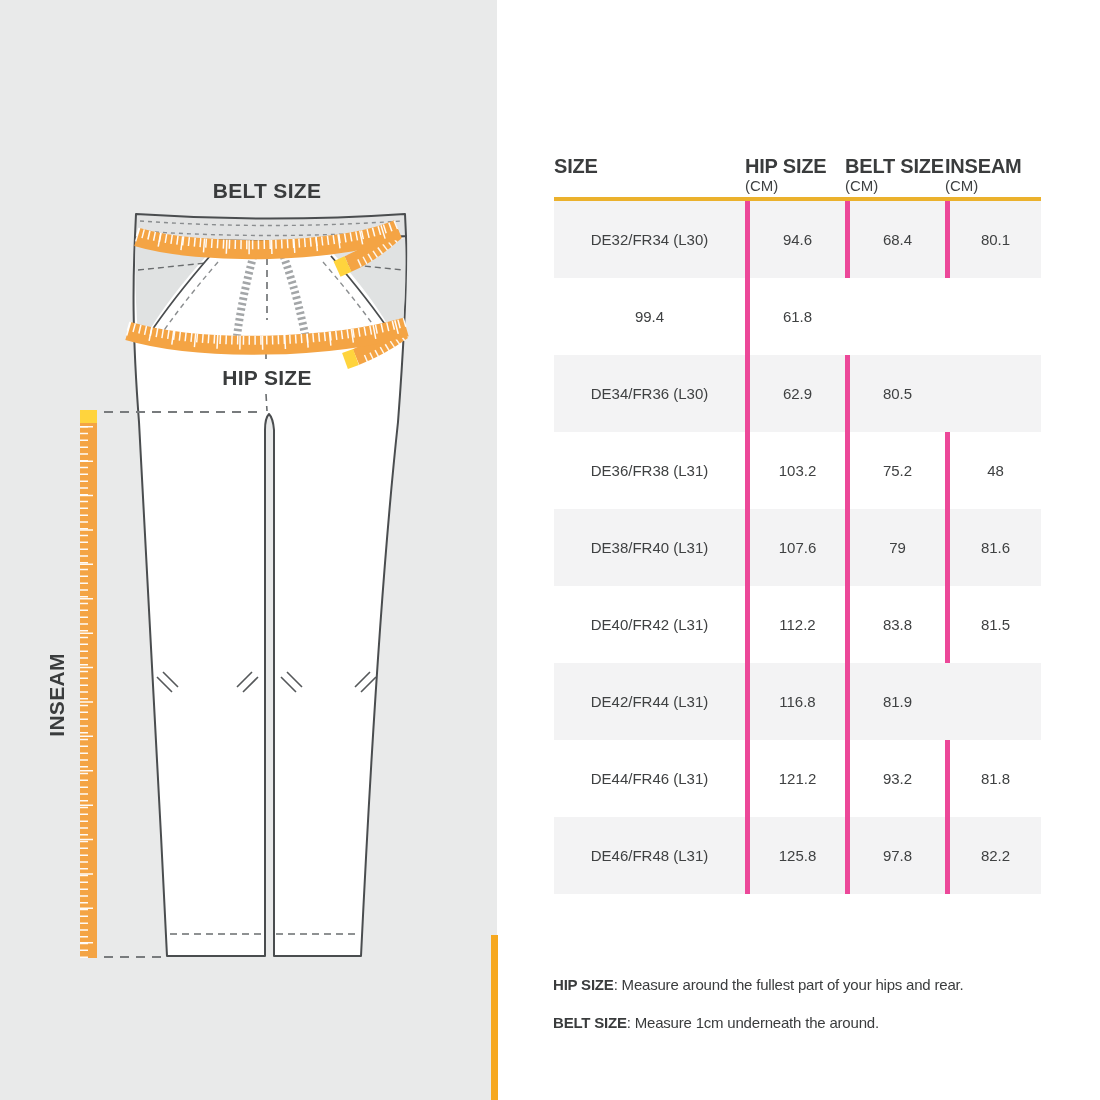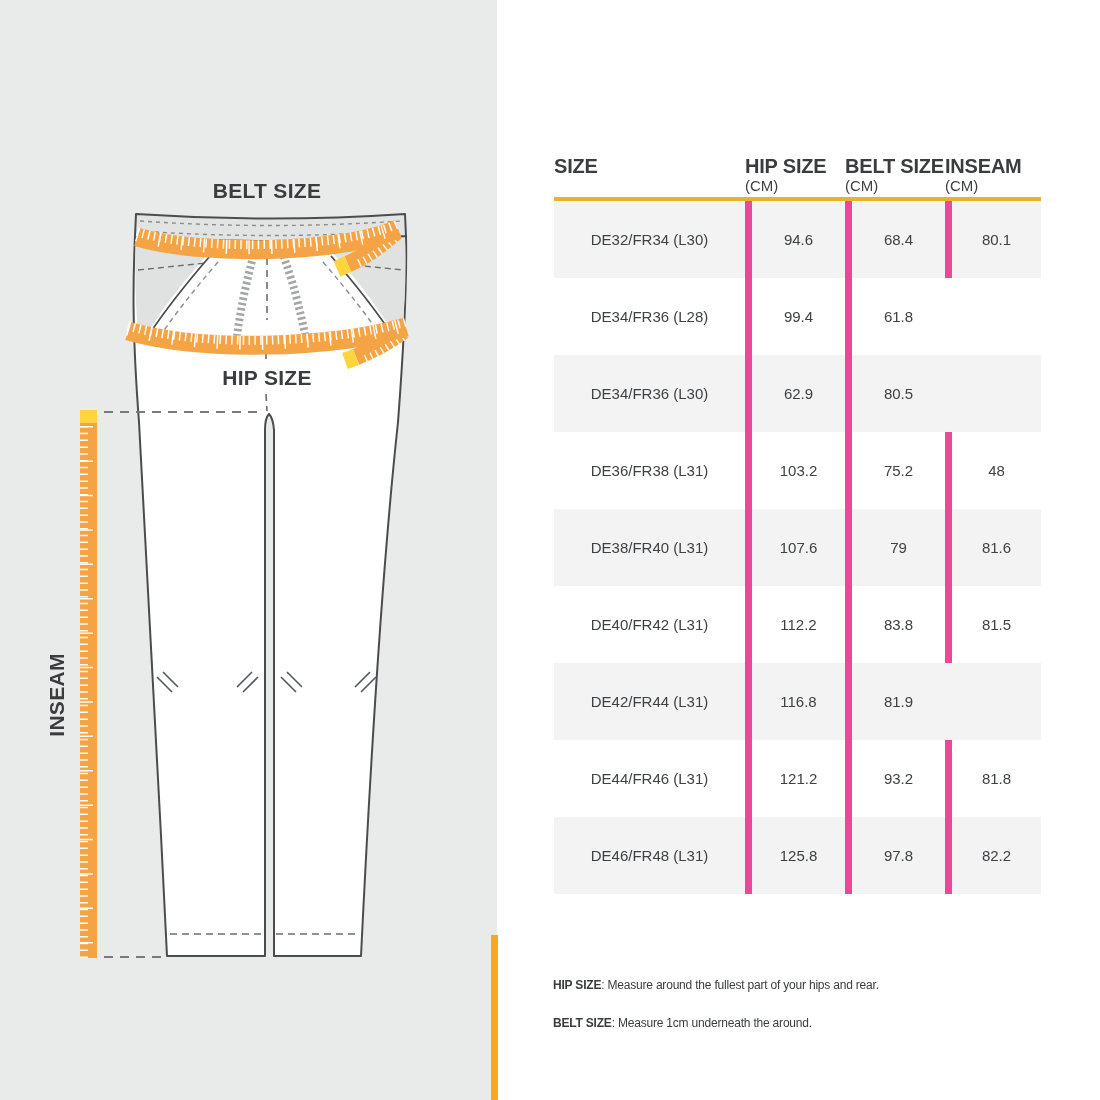--- a/index.html
+++ b/index.html
@@ -17,23 +17,23 @@
   
   .size-table{position:absolute;left:554px;top:131px;width:487px;}
   .thead{display:grid;grid-template-columns:191px 100px 100px 96px;height:66px;align-items:end;}
   .th{display:flex;flex-direction:column;justify-content:flex-end;align-items:flex-start;padding-bottom:3px;}
   .th-label{font-weight:700;font-size:20px;letter-spacing:-0.2px;color:#3a3c3d;line-height:22px;}
   .th-unit{font-size:15px;font-weight:400;color:#3f4142;line-height:17px;min-height:17px;}
   .yellow-rule{height:4px;background:#ebb12c;}
   .trow{display:grid;grid-template-columns:191px 100px 100px 96px;height:77px;}
   .trow.alt{background:#f3f3f4;}
   .tcell{display:flex;align-items:center;justify-content:center;font-size:15px;color:#3f4142;}
-  .tcell + .tcell{border-left:7px solid #ec4899;}
+  .tcell + .tcell{border-left:5px solid #ec4899;}
   
-  .notes{position:absolute;left:553px;top:966px;width:520px;font-size:12px;line-height:38px;
+  .notes{position:absolute;left:553px;top:966px;width:520px;font-size:15px;line-height:38px;
          letter-spacing:-0.2px;color:#3a3c3d;}
   .notes p{margin:0;}
   .notes b{font-weight:700;}
 </style>
 </head>
 <body>
 
 <div class="stage">
 
   <div class="left-panel">
@@ -131,21 +131,20 @@
     </div>
     <div class="yellow-rule"></div>
     <div class="tbody" id="table-body">
         <div class="trow alt">
           <div class="tcell">DE32/FR34 (L30)</div>
           <div class="tcell">94.6</div>
           <div class="tcell">68.4</div>
           <div class="tcell">80.1</div>
         </div>
         <div class="trow">
-          <div class="tcell">DE34/FR36 (L28)</div>
           <div class="tcell">99.4</div>
           <div class="tcell">61.8</div>
         </div>
         <div class="trow alt">
           <div class="tcell">DE34/FR36 (L30)</div>
           <div class="tcell">62.9</div>
           <div class="tcell">80.5</div>
         </div>
         <div class="trow">
           <div class="tcell">DE36/FR38 (L31)</div>

